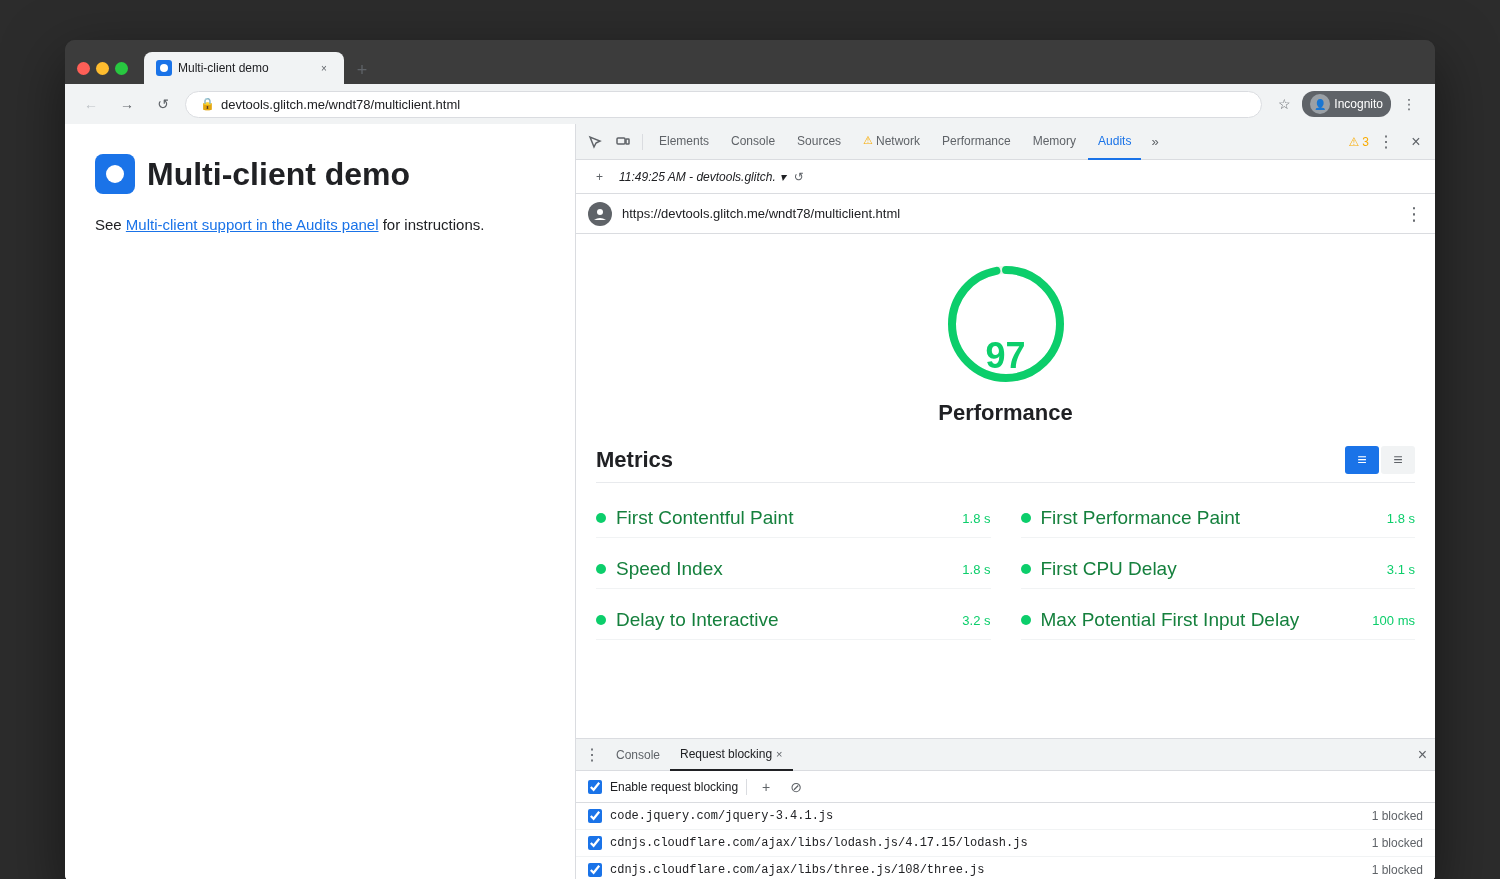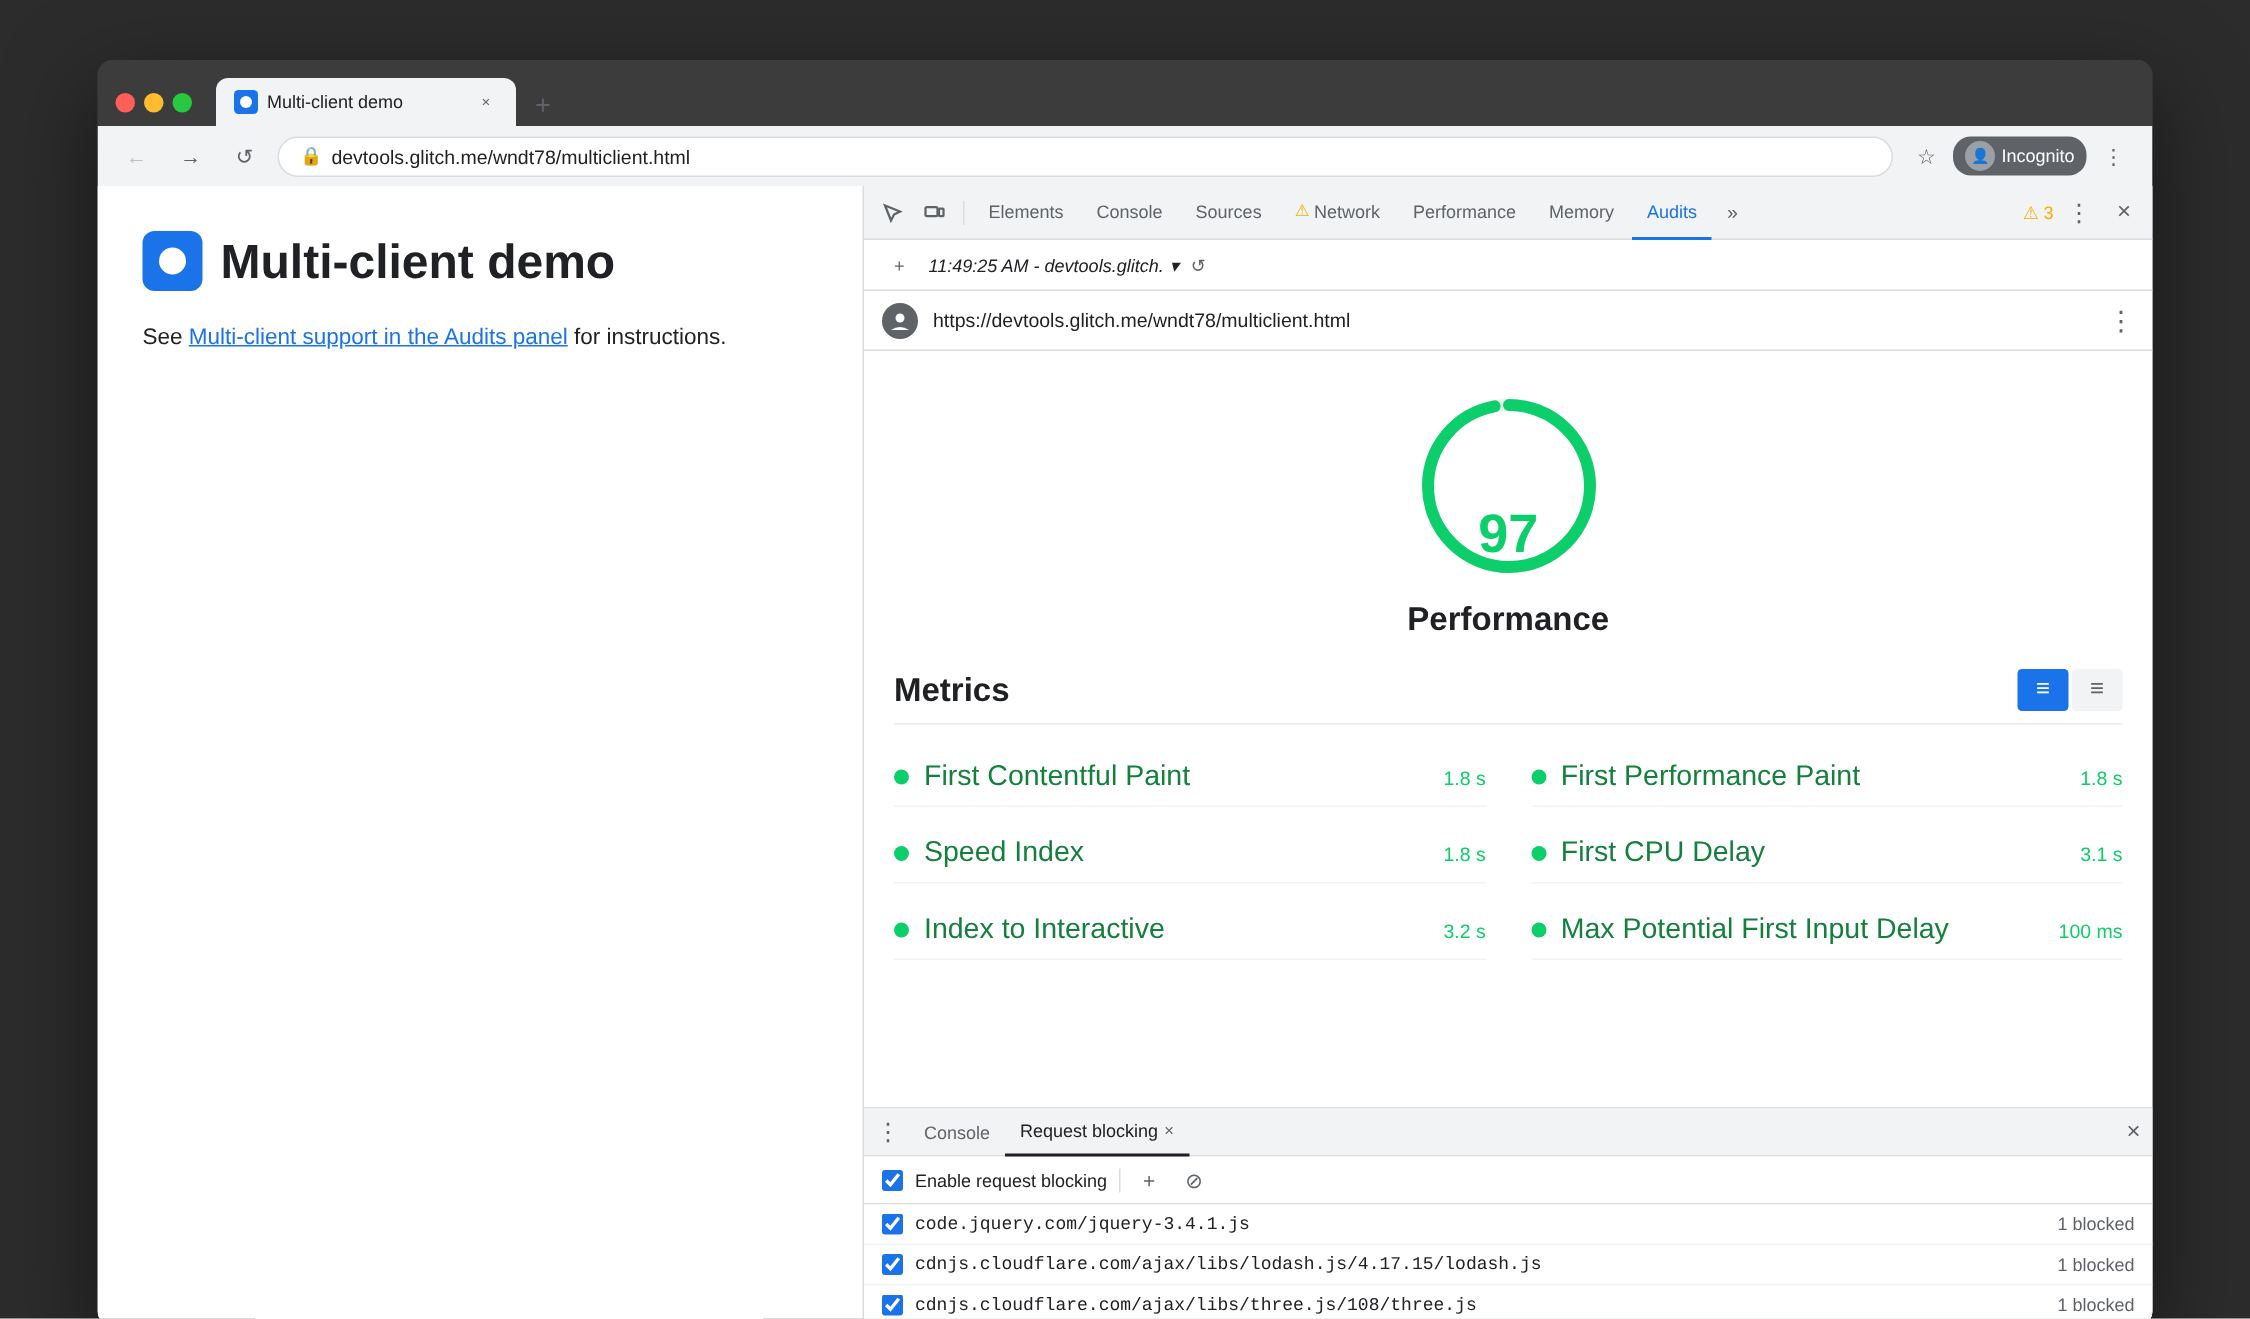--- a/index.html
+++ b/index.html
@@ -302,21 +302,21 @@
             </div>
 
             <div class="metric-row">
               <div class="metric-dot" style="background:#0cce6b;"></div>
               <span class="metric-name">First CPU Delay</span>
               <span class="metric-value">3.1 s</span>
             </div>
 
             <div class="metric-row">
               <div class="metric-dot" style="background:#0cce6b;"></div>
-              <span class="metric-name">Index to Interactive</span>
+              <span class="metric-name">Delay to Interactive</span>
               <span class="metric-value">3.2 s</span>
             </div>
 
             <div class="metric-row">
               <div class="metric-dot" style="background:#0cce6b;"></div>
               <span class="metric-name">Max Potential First Input Delay</span>
               <span class="metric-value">100 ms</span>
             </div>
           </div>
         </div>

